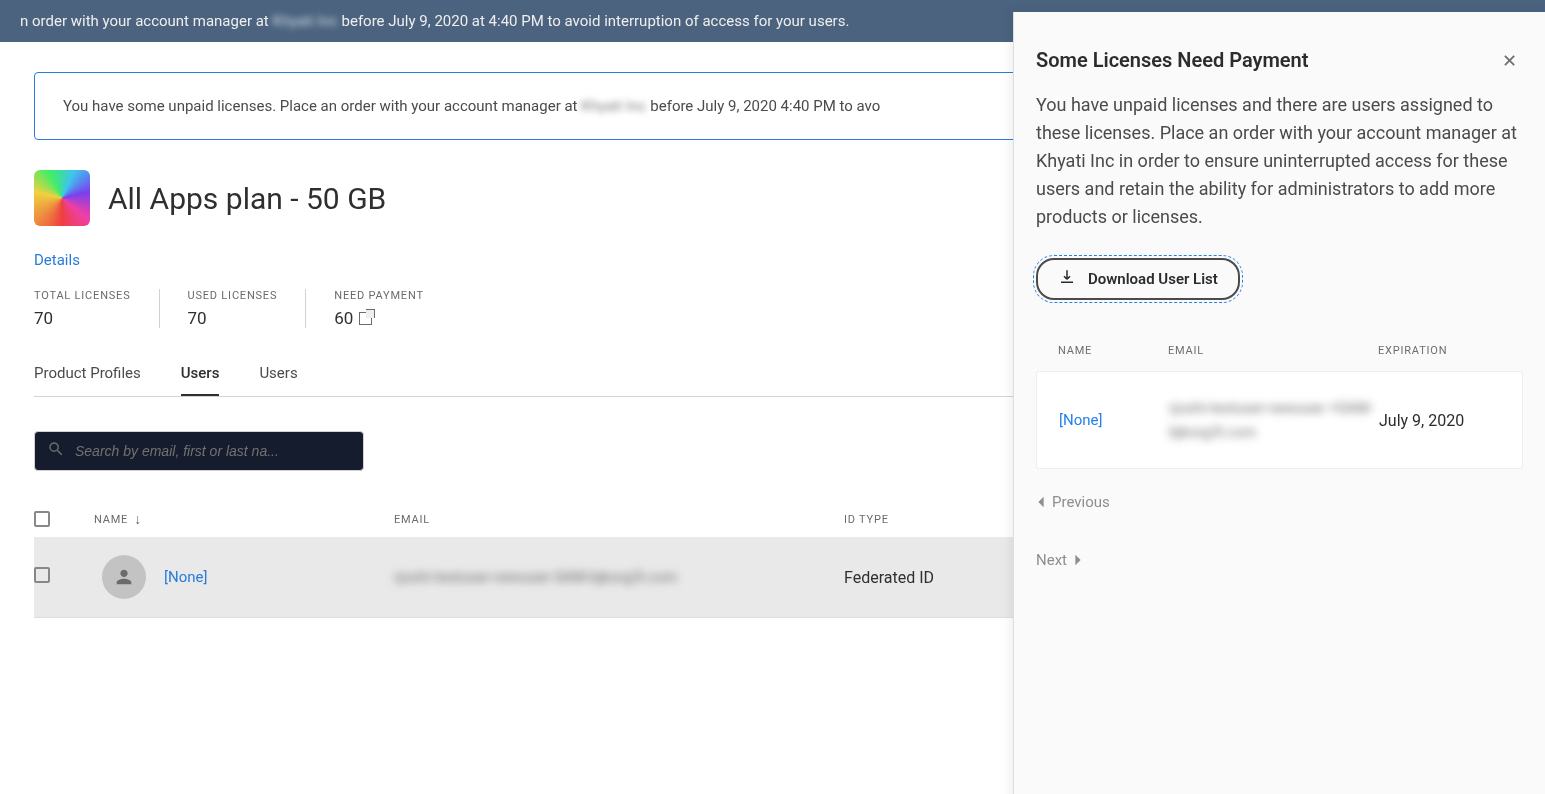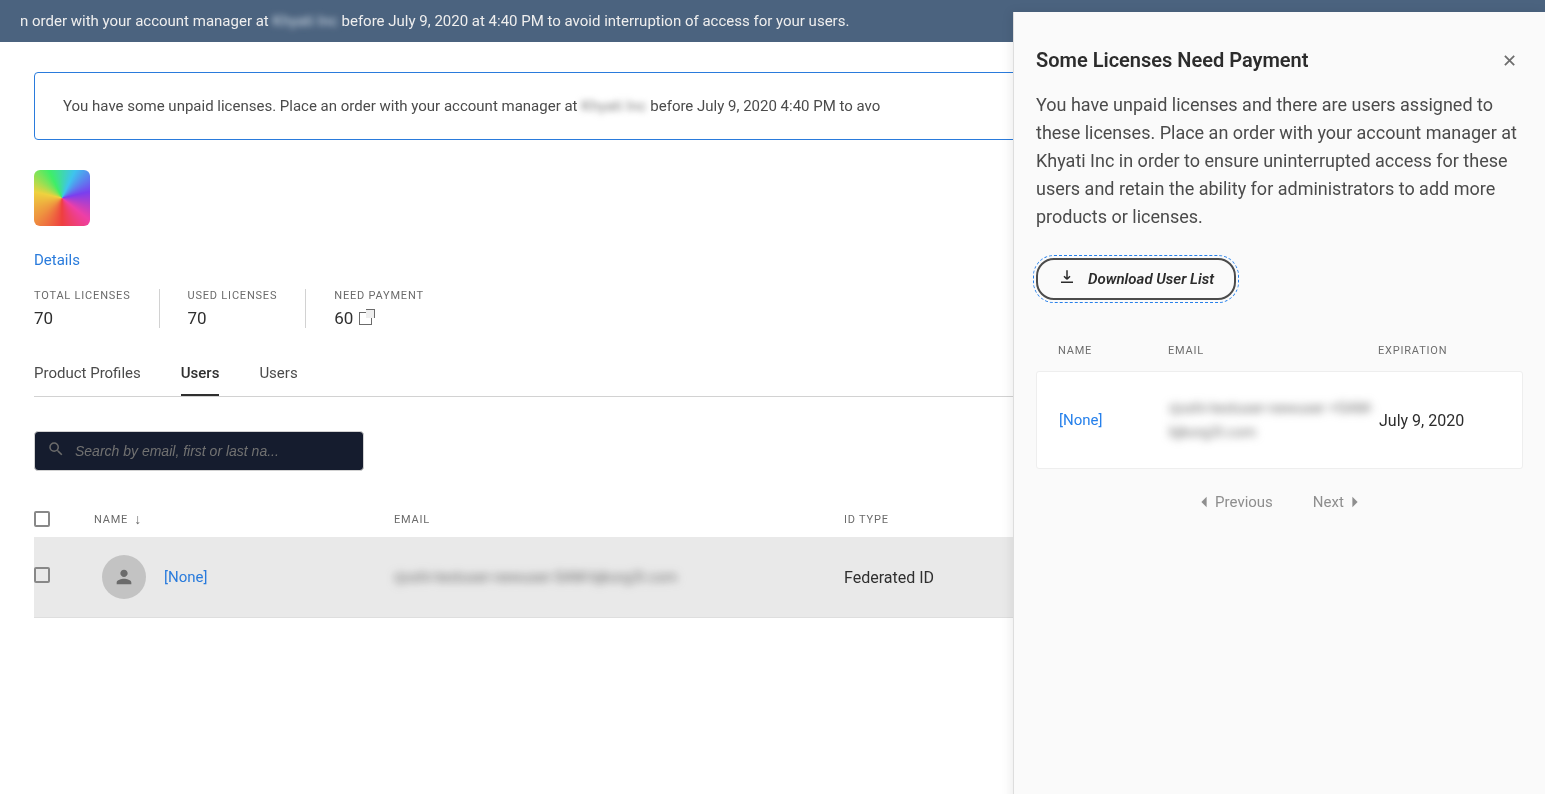--- a/index.html
+++ b/index.html
@@ -48,48 +48,49 @@
 .link-text { color: #2680eb; font-size: 15px; }
 .main-dim { filter: brightness(0.96) contrast(0.94); }
 
 
 .side-modal { position: absolute; top: 12px; right: 0; width: 532px; height: 794px; background: #fafafa; border-left: 1px solid #ddd; box-shadow: -2px 0 10px rgba(0,0,0,0.08); padding: 36px 22px 0 22px; }
 .modal-header { display: flex; justify-content: space-between; align-items: flex-start; }
 .modal-title { font-size: 20px; font-weight: 600; color: #2c2c2c; }
 .close-x { font-size: 18px; color: #6e6e6e; cursor: pointer; padding: 2px 6px; }
 .modal-body { font-size: 18px; line-height: 1.55; color: #4b4b4b; margin-top: 18px; }
 .download-btn { display: inline-flex; align-items: center; gap: 12px; border: 2px solid #4b4b4b; border-radius: 18px; padding: 8px 20px; font-size: 15px; font-weight: 600; color: #2c2c2c; margin-top: 28px; cursor: pointer; }
-.download-btn.focused { outline: 1px dashed #2680eb; outline-offset: 2px; font-style: italic; }
+.download-btn.focused { outline: 1px dashed #2680eb; outline-offset: 2px; }
 .dl-icon svg { width: 18px; height: 18px; }
 
 .modal-table { margin-top: 44px; }
 .mth { display: grid; grid-template-columns: 110px 210px 160px; padding: 0 22px 14px 22px; }
 .mth-cell { font-size: 11px; letter-spacing: 0.8px; color: #6e6e6e; text-transform: uppercase; }
 .modal-row { background: #fff; border: 1px solid #eee; border-radius: 3px; display: grid; grid-template-columns: 110px 210px 160px; padding: 24px 22px; align-items: center; }
 .modal-row .blurred-text { line-height: 1.6; }
 
-.pagination { display: flex; justify-content: center; gap: 40px; margin-top: 24px; font-size: 15px; color: #8e8e8e; }
+.pagination { display: flex; justify-content: center; gap: 40px; margin-top: 24px; font-size: 15px; color: #8e8e8e; flex-direction: column; }
 .pagination .pg { display: flex; align-items: center; gap: 6px; cursor: pointer; }
 .pagination svg { width: 10px; height: 14px; fill: #8e8e8e; }
 </style>
 </head>
 <body>
 
 <div class="main-dim">
   <div class="top-banner">
     <span>n order with your account manager at </span><span class="highlight">Khyati Inc</span><span> before July 9, 2020 at 4:40 PM to avoid interruption of access for your users.</span>
   </div>
 
   <div class="main-area">
     <div class="warning-box">
       <span>You have some unpaid licenses. Place an order with your account manager at </span><span class="highlight">Khyati Inc</span><span> before July 9, 2020 4:40 PM to avo</span>
     </div>
 
     <div class="plan-header">
       <div class="plan-icon"></div>
+      <div class="plan-title">All Apps plan - 50 GB</div>
     </div>
 
     <a class="details-link">Details</a>
 
     <div class="stats-row">
       <div class="stat-cell">
         <div class="stat-label">TOTAL LICENSES</div>
         <div class="stat-value">70</div>
       </div>
       <div class="stat-cell">

